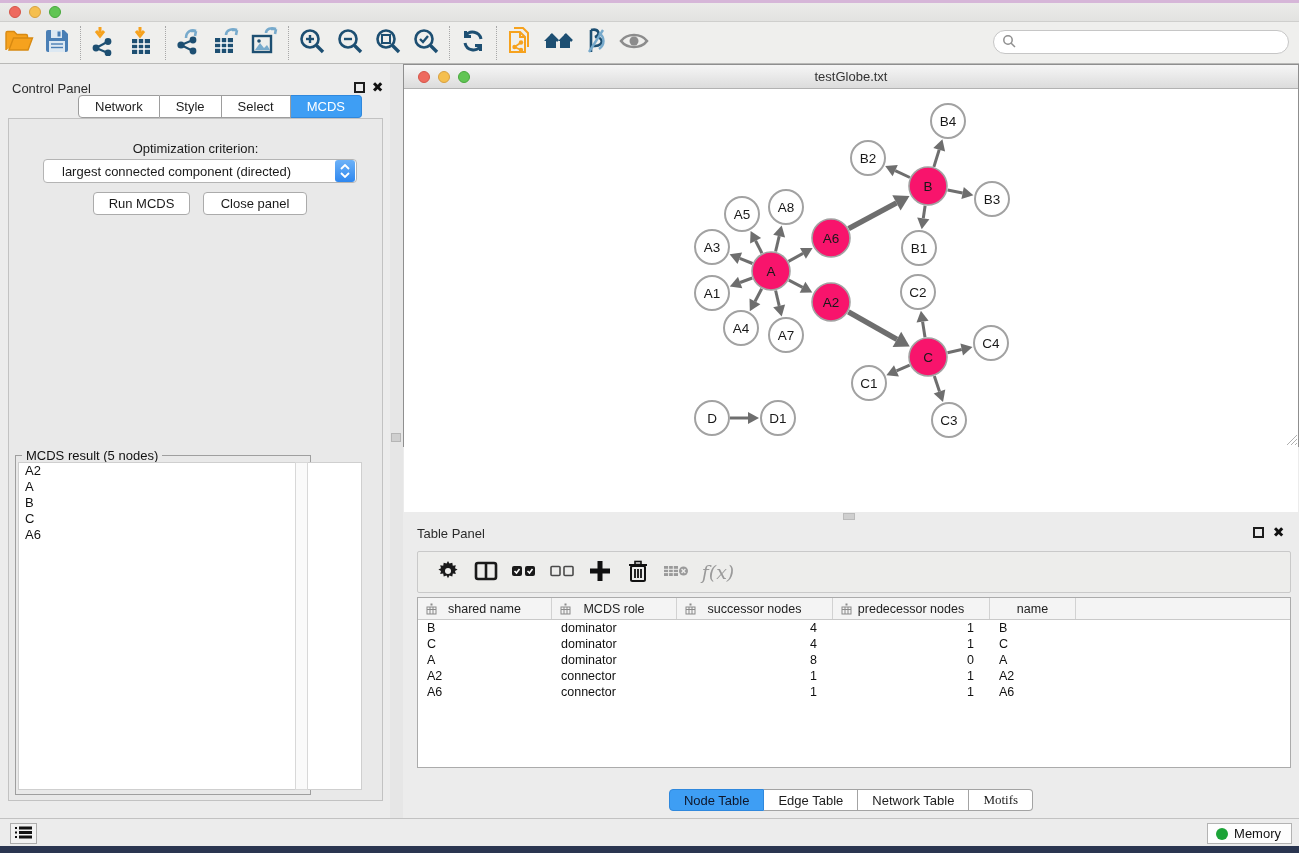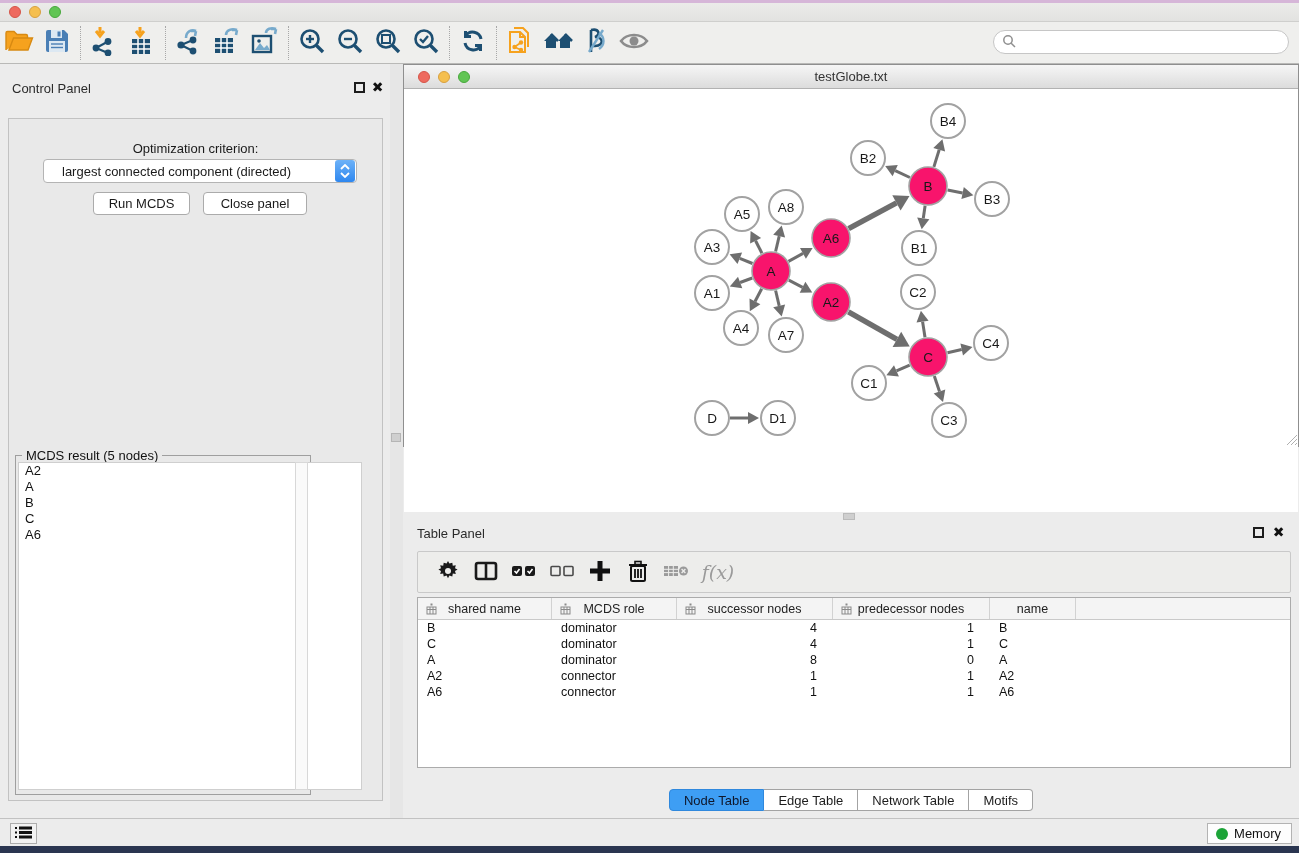--- a/index.html
+++ b/index.html
@@ -73,21 +73,21 @@
   .fx { font-family:"DejaVu Serif","Liberation Serif",serif; font-style:italic; font-size:19px; color:#9a9a9a; }
   .table-box { position:absolute; left:14px; top:77px; width:874px; height:171px; background:#fff; border:1px solid #ababab; overflow:hidden; }
   .t-header { display:flex; height:22px; background:#f4f4f4; border-bottom:1px solid #c9c9c9; }
   .t-hcell { position:relative; display:flex; align-items:center; justify-content:center; font-size:12.5px; color:#222; border-right:1px solid #d2d2d2; }
   .t-hcell .hicon { position:absolute; left:8px; top:5px; }
   .t-row { display:flex; height:16px; }
   .t-cell { font-size:12.5px; color:#111; line-height:16px; white-space:nowrap; overflow:hidden; }
   .tp-tabs { position:absolute; left:0; width:100%; top:269px; display:flex; justify-content:center; }
   .tp-tab { height:22px; padding:0 14px; display:flex; align-items:center; background:#fff; border:1px solid #a3a3a3; border-left:none; font-size:13px; }
   .tp-tab:first-child { border-left:1px solid #a3a3a3; border-radius:4px 0 0 4px; }
-  .tp-tab:last-child { border-radius:0 4px 4px 0; }
+  .tp-tab:last-child { border-radius:0 4px 4px 0;font-family:Liberation Serif, serif; }
   .tp-tab.active { background:#3e9ef4; border-color:#2f88dd; color:#0f172a; }
 
   
   .statusbar { left:0; top:818px; width:1299px; height:28px; background:#ececec; border-top:1px solid #c2c2c2;padding-left:44px; }
   .status-left-btn { position:absolute; left:10px; top:4px; width:27px; height:21px; background:#f2f2f2; border:1px solid #adadad; display:flex; align-items:center; justify-content:center; }
   .memory-btn { position:absolute; right:7px; top:4px; height:21px; padding:0 10px 0 8px; background:#fdfdfd; border:1px solid #b3b3b3; display:flex; align-items:center; gap:6px; font-size:13px; color:#111; }
   .memory-dot { width:12px; height:12px; border-radius:50%; background:#1ba337; }
 </style>
 </head>
 <body>
@@ -251,20 +251,26 @@
 
 <div class="abs control-panel">
   <div class="cp-header">
     <div class="cp-title">Control Panel</div>
     <div class="win-ctl" style="right:24px;">
         <div class="float-box"></div>
       </div>
     <div class="win-ctl" style="right:6px;">
         <span class="close-x">✖</span>
       </div>
+  </div>
+  <div class="cp-tabs">
+    <div class="cp-tab">Network</div>
+    <div class="cp-tab">Style</div>
+    <div class="cp-tab">Select</div>
+    <div class="cp-tab active">MCDS</div>
   </div>
   <div class="cp-content">
     <div class="opt-label">Optimization criterion:</div>
     <div class="combo">
       <div class="combo-text">largest connected component (directed)</div>
       <div class="combo-stepper">
         <svg width="10" height="6" viewBox="0 0 10 6">
             <path d="M1 5 L5 1 L9 5" fill="none" stroke="#fff" stroke-width="1.8"></path>
           </svg>
         <svg width="10" height="6" viewBox="0 0 10 6">

